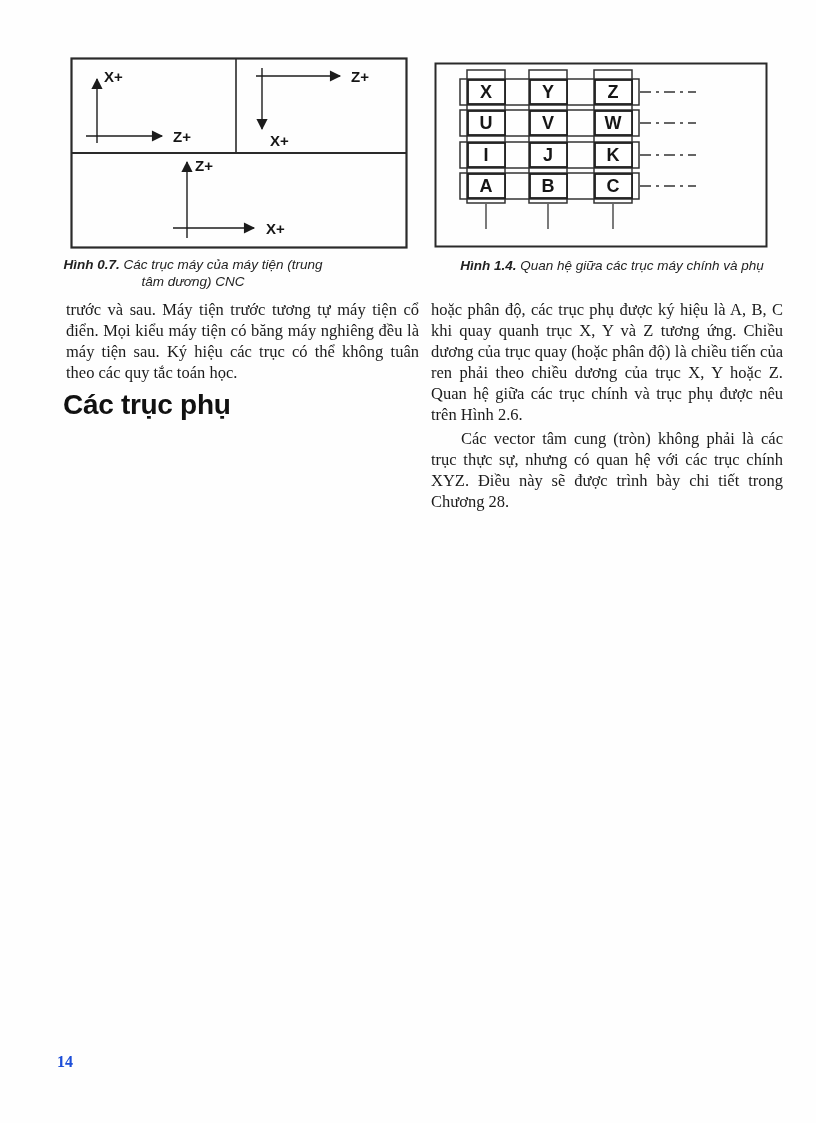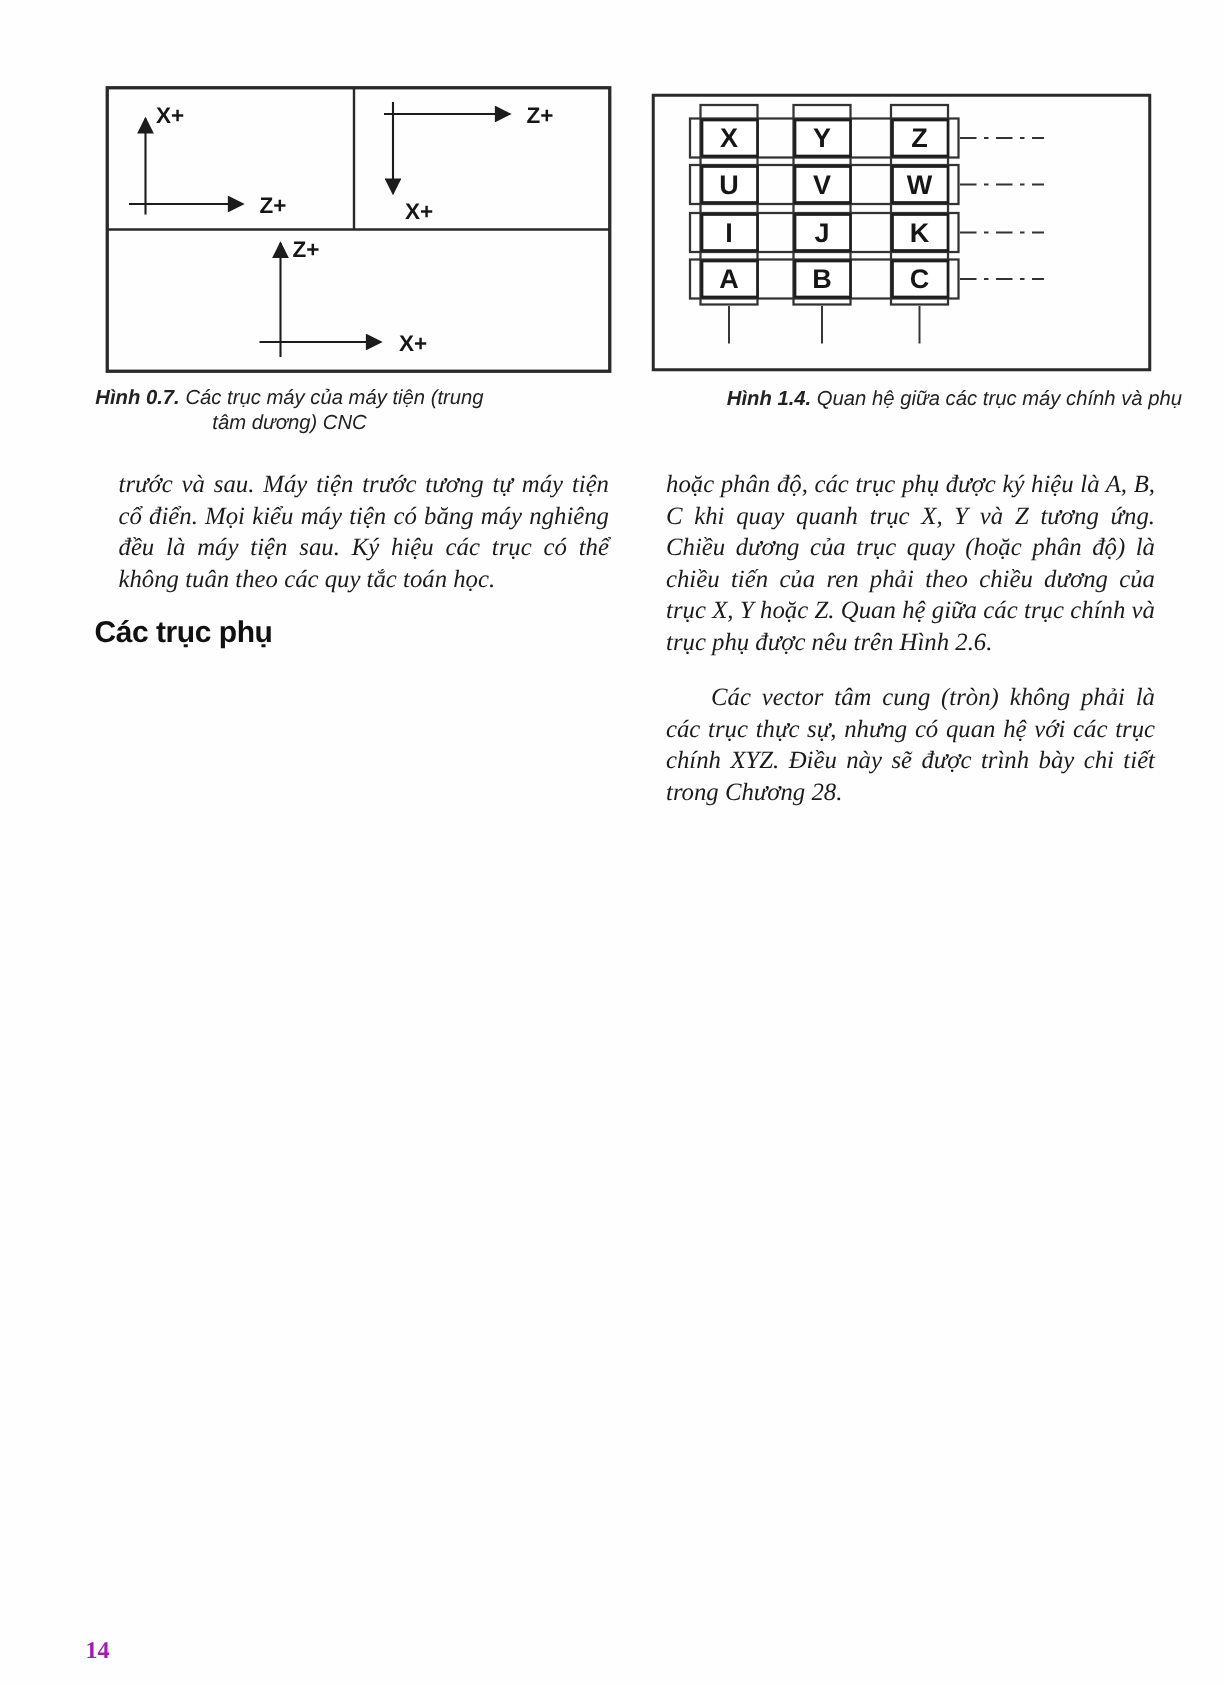--- a/index.html
+++ b/index.html
@@ -23,40 +23,40 @@
     font-family:"Liberation Sans", sans-serif;
     font-size:18px; font-weight:600; fill:#161616; text-anchor:middle;
   }
   .caption {
     position:absolute;
     font-family:"Liberation Sans", sans-serif;
     font-style:italic; font-size:13.5px; line-height:17px; color:#222;
   }
   .caption b { font-weight:700; }
   .cap13 { left:52px; top:256px; width:282px; text-align:center; }
-  .cap14 { left:436px; top:257px; width:352px; text-align:right; }
+  .cap14 { left:436px; top:257px; width:352px; text-align:center; }
   
   .col {
     position:absolute; top:296px; width:359px;
     font-size:16.5px; line-height:21px; text-align:justify;
     color:#1b1b1b;
   }
   .col-left  { left:63px; }
   .col-right { left:428px; width:358px; }
-  .col p { margin:16px;font-style:italic; }
+  .col p { margin:3px; }
   .col p.indent { text-indent:30px; }
   .col p + p.indent { margin-top:1px; }
   .section-heading {
     font-family:"Liberation Sans", sans-serif;
-    font-size:20px; font-weight:700; letter-spacing:-0.3px;
+    font-size:28px; font-weight:700; letter-spacing:-0.3px;
     margin:11px 0 8px 0; color:#111; text-align:left;
   }
   .pagenum {
-    position:absolute; left:57px; top:1092px;
-    font-size:16px; font-weight:700; color:#a21caf;
+    position:absolute; left:57px; top:1053px;
+    font-size:16px; font-weight:700; color:#1d4ed8;
   }
 </style>
 </head>
 <body>
 
 <div class="page">
 
   <div class="fig13">
     <svg viewBox="0 0 338 192">
       <defs>

